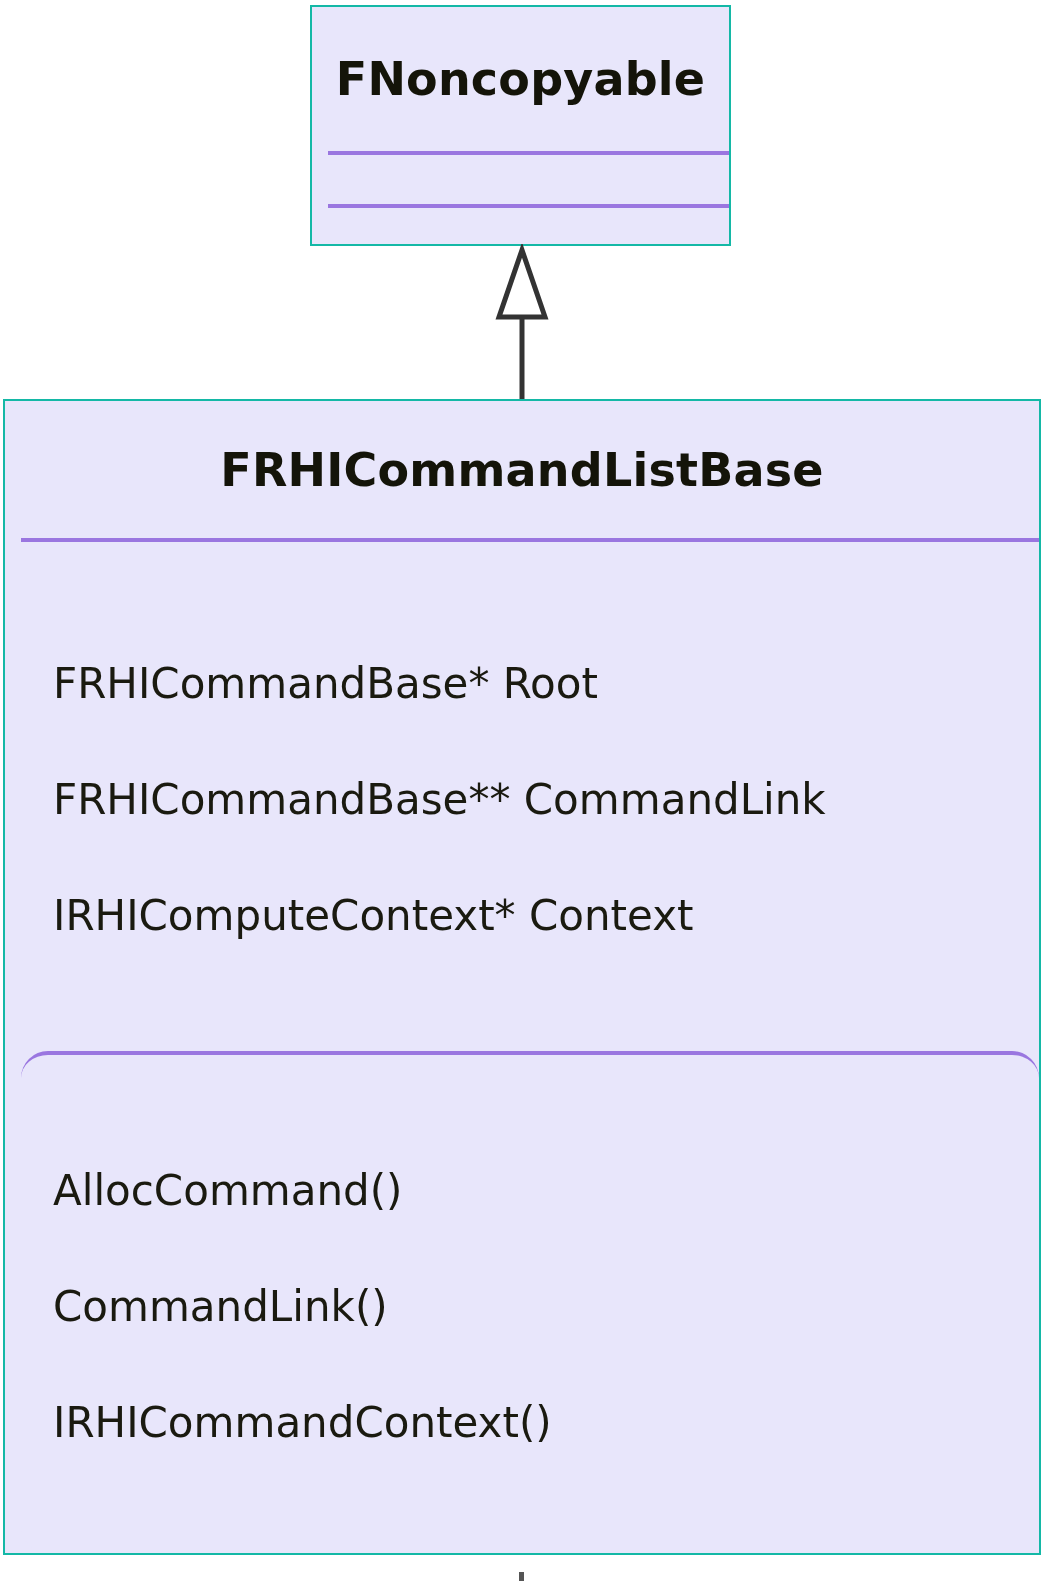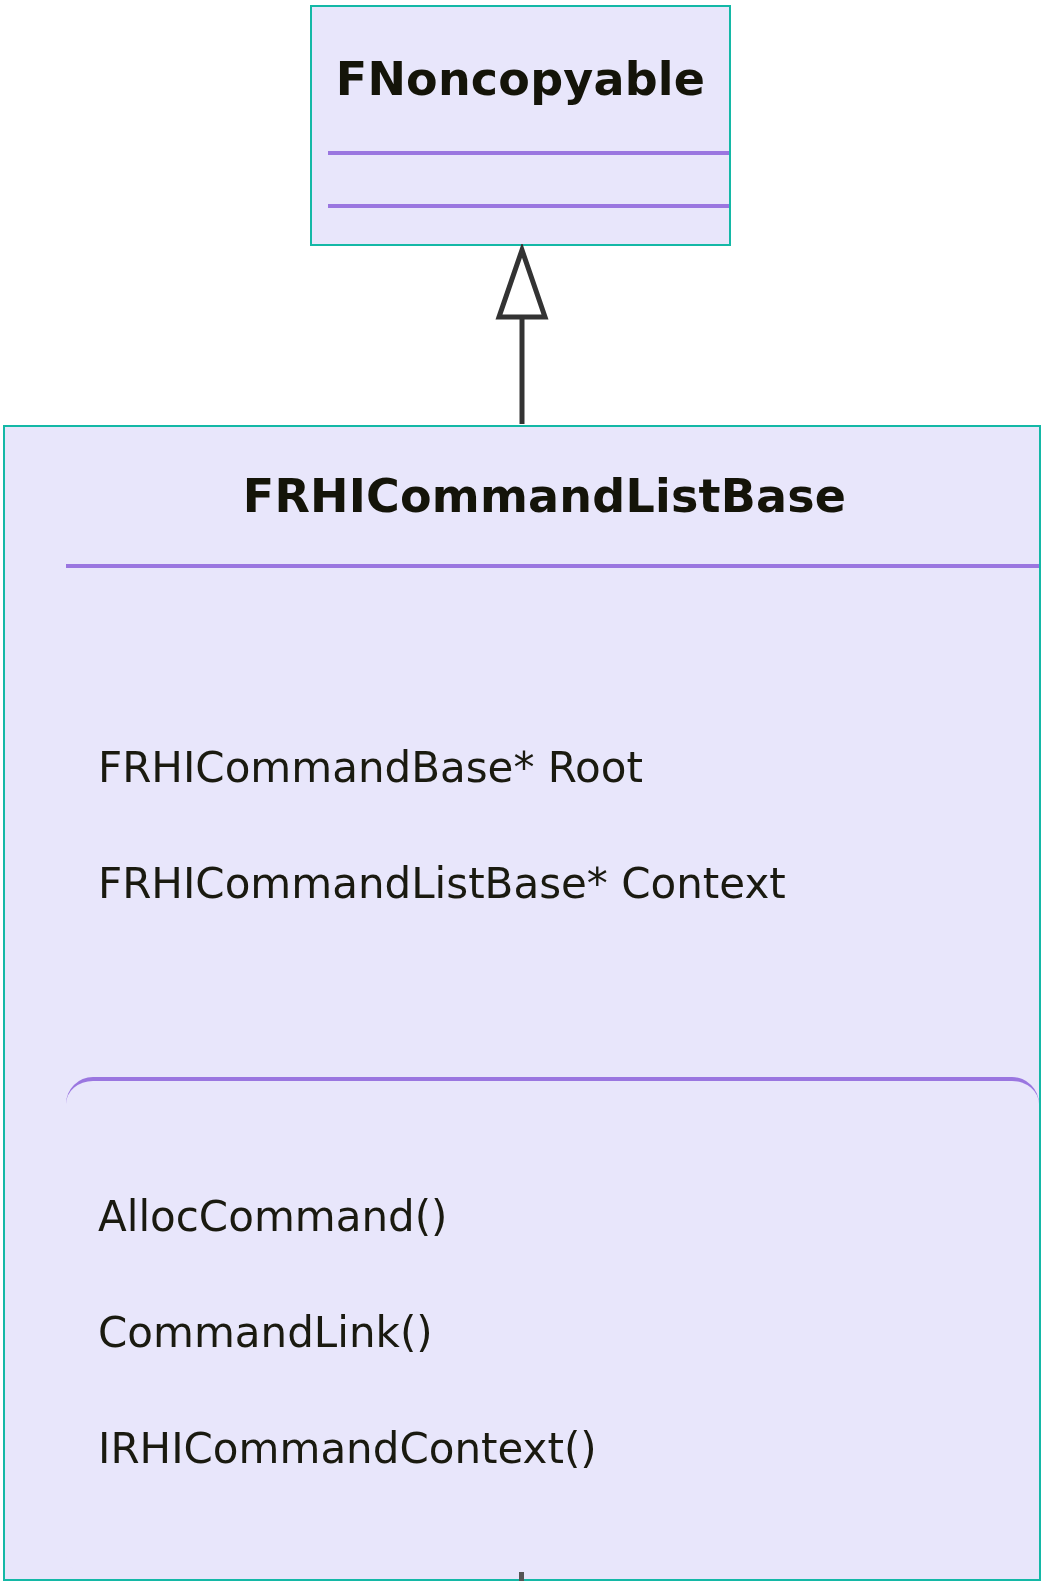--- a/index.html
+++ b/index.html
@@ -66,24 +66,23 @@
   #class-fnoncopyable .class-title {
     height: 144px;
     font-size: 46px;
   }
   #class-fnoncopyable .empty-compartment-attrs { height: 53px; }
   #class-fnoncopyable .empty-compartment-ops  { flex: 1 1 auto; }
 
   
   #class-frhicommandlistbase {
     left: 3px;
-    top: 425px;
+    top: 399px;
     width: 1038px;
     height: 1156px;
-    padding-left: 45px;
   }
   #class-frhicommandlistbase .class-title {
     height: 137px;
     font-size: 46px;
   }
   #class-frhicommandlistbase .attributes-compartment {
     height: 513px;
     padding: 36px 0 30px 0;
   }
   #class-frhicommandlistbase .operations-compartment {
@@ -140,21 +139,22 @@
 
     <polygon points="52,6 29,73 75,73" fill="#ffffff" stroke="#333333" stroke-width="5" stroke-linejoin="miter"></polygon>
   </svg>
 
   <div class="uml-class" id="class-frhicommandlistbase">
 
     <div class="compartment class-title">FRHICommandListBase</div>
 
     <div class="compartment attributes-compartment member-list">
       <div class="member">FRHICommandBase* Root</div>
-      <div class="member">FRHICommandListBase* Context</div>
+      <div class="member">FRHICommandBase** CommandLink</div>
+      <div class="member">IRHIComputeContext* Context</div>
     </div>
 
     <div class="compartment operations-compartment member-list">
       <div class="member">AllocCommand()</div>
       <div class="member">CommandLink()</div>
       <div class="member">IRHICommandContext()</div>
     </div>
   </div>
 
   <div id="connector-stub-bottom"></div>

